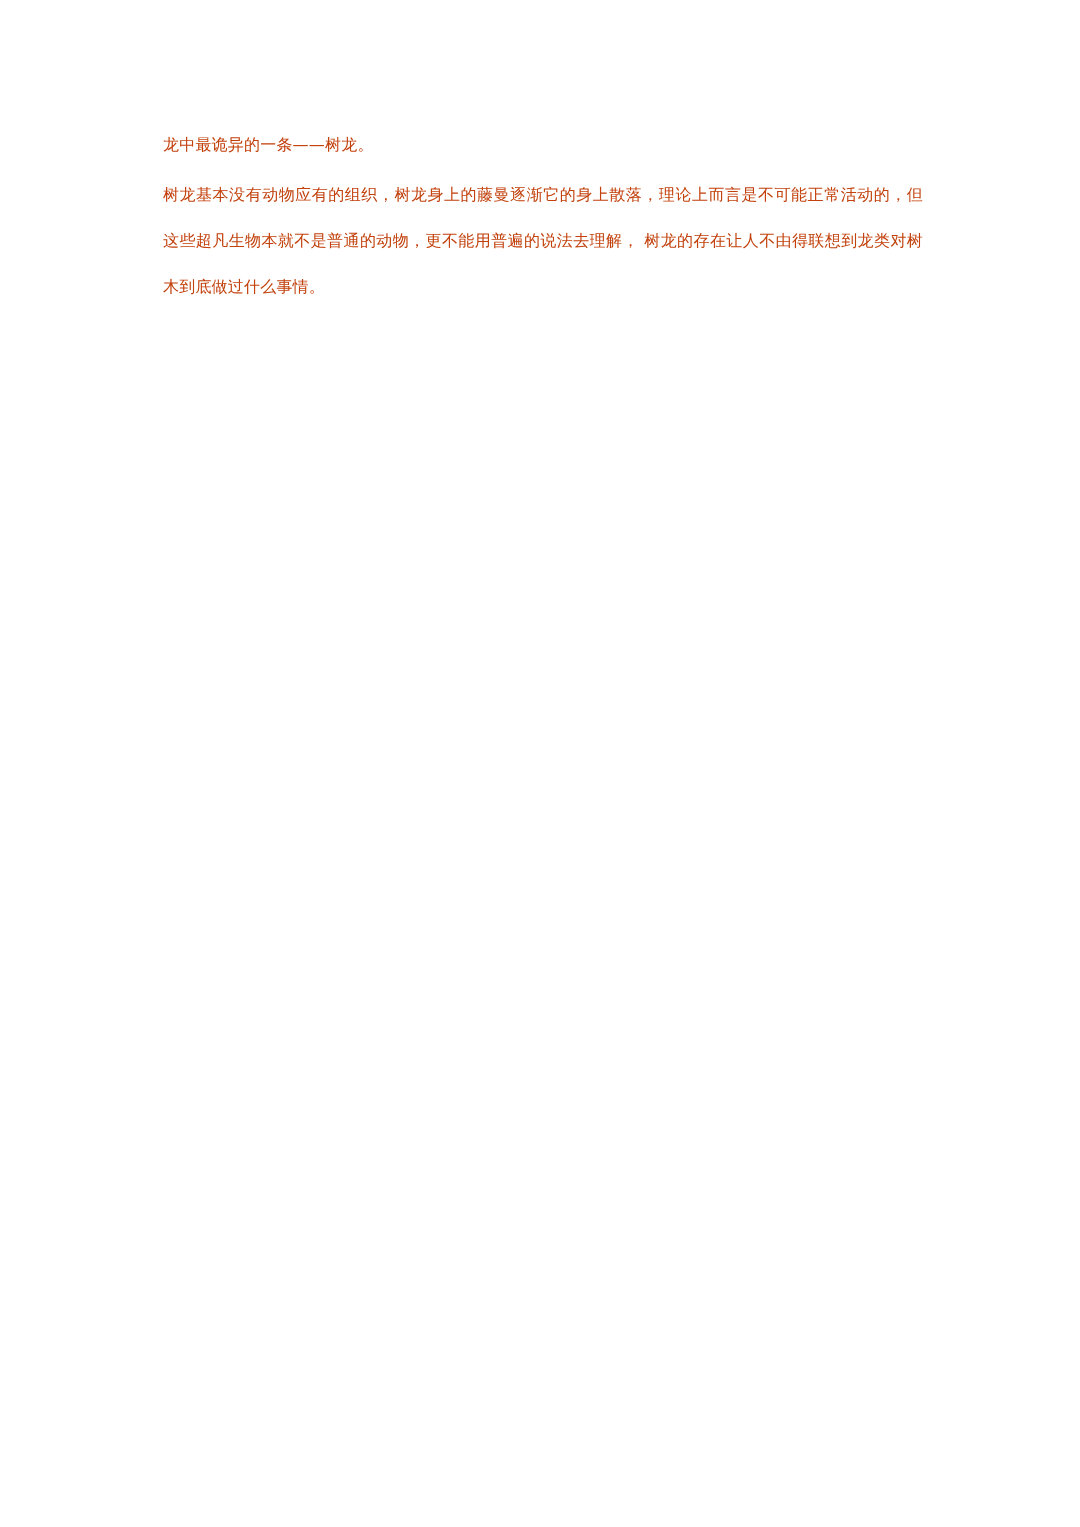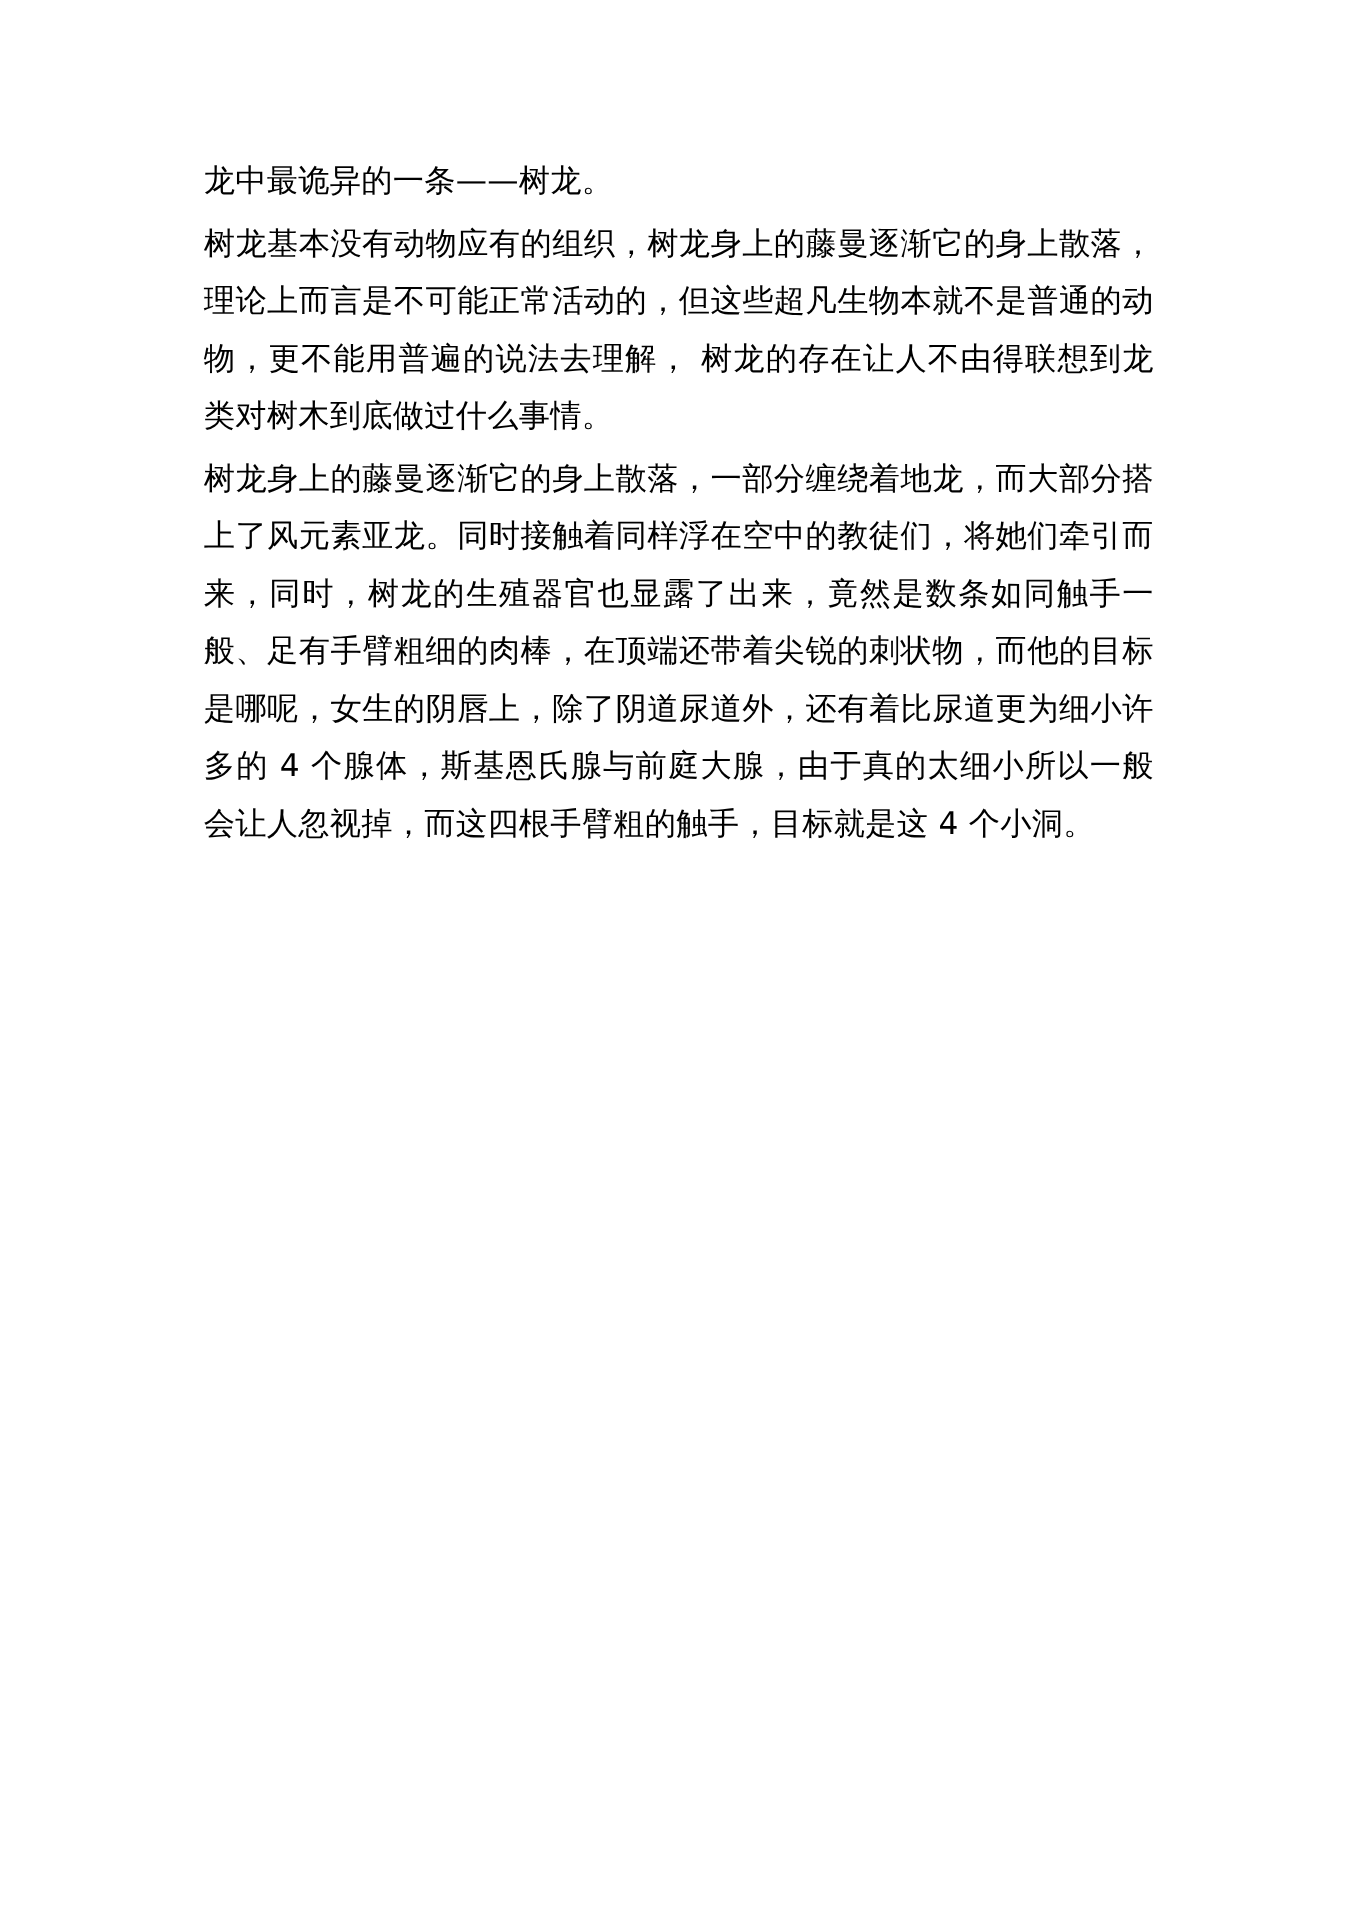--- a/index.html
+++ b/index.html
@@ -19,34 +19,33 @@
     overflow: hidden;
   }
   .content {
     position: absolute;
     left: 163px;
     top: 122px;
     width: 760px;
   }
   .para {
     margin: 0 0 4px 0;
-    font-size: 25px;
+    font-size: 16px;
     line-height: 46px;
-    color: #000000;
+    color: #c2410c;
     text-align: justify;
     text-justify: inter-character;
     letter-spacing: 0.2px;
     font-weight: 400;
   }
   .para:last-child {
     margin-bottom: 0;
   }
 </style>
 </head>
 <body>
 
 <div class="page">
   <div class="content">
     <p class="para">龙中最诡异的一条——树龙。</p>
     <p class="para">树龙基本没有动物应有的组织，树龙身上的藤曼逐渐它的身上散落，理论上而言是不可能正常活动的，但这些超凡生物本就不是普通的动物，更不能用普遍的说法去理解， 树龙的存在让人不由得联想到龙类对树木到底做过什么事情。</p>
-    <p class="para">树龙身上的藤曼逐渐它的身上散落，一部分缠绕着地龙，而大部分搭上了风元素亚龙。同时接触着同样浮在空中的教徒们，将她们牵引而来，同时，树龙的生殖器官也显露了出来，竟然是数条如同触手一般、足有手臂粗细的肉棒，在顶端还带着尖锐的刺状物，而他的目标是哪呢，女生的阴唇上，除了阴道尿道外，还有着比尿道更为细小许多的 4 个腺体，斯基恩氏腺与前庭大腺，由于真的太细小所以一般会让人忽视掉，而这四根手臂粗的触手，目标就是这 4 个小洞。</p>
   </div>
 </div>
 
 </body></html>

